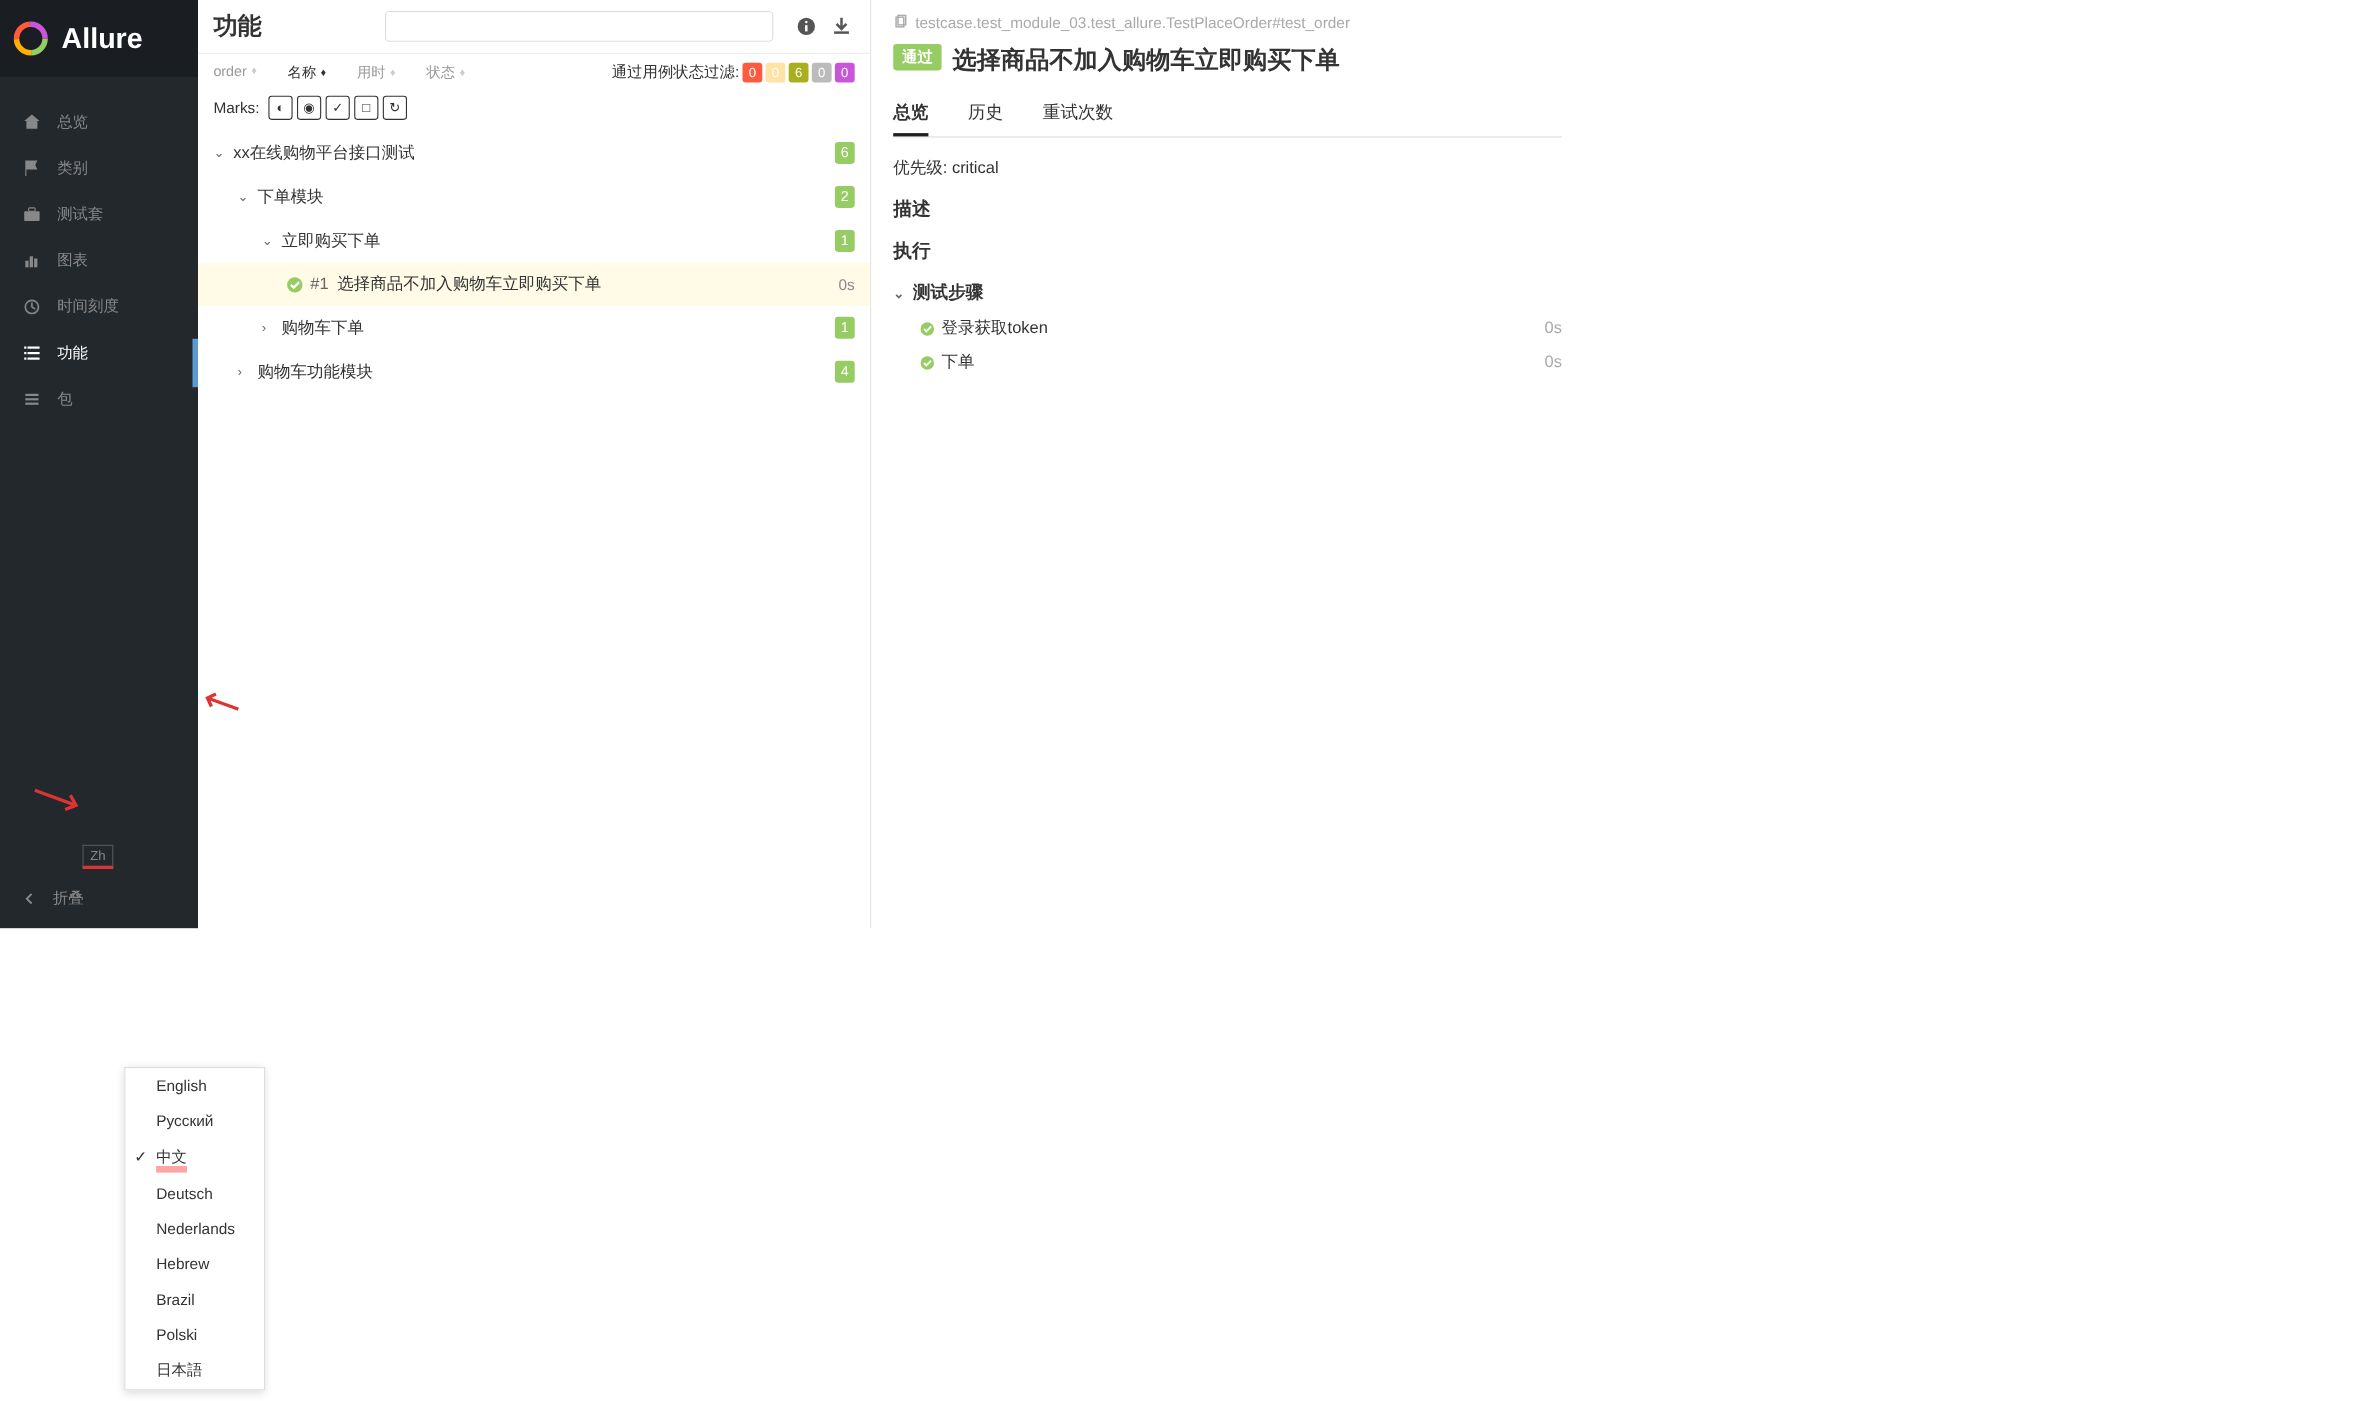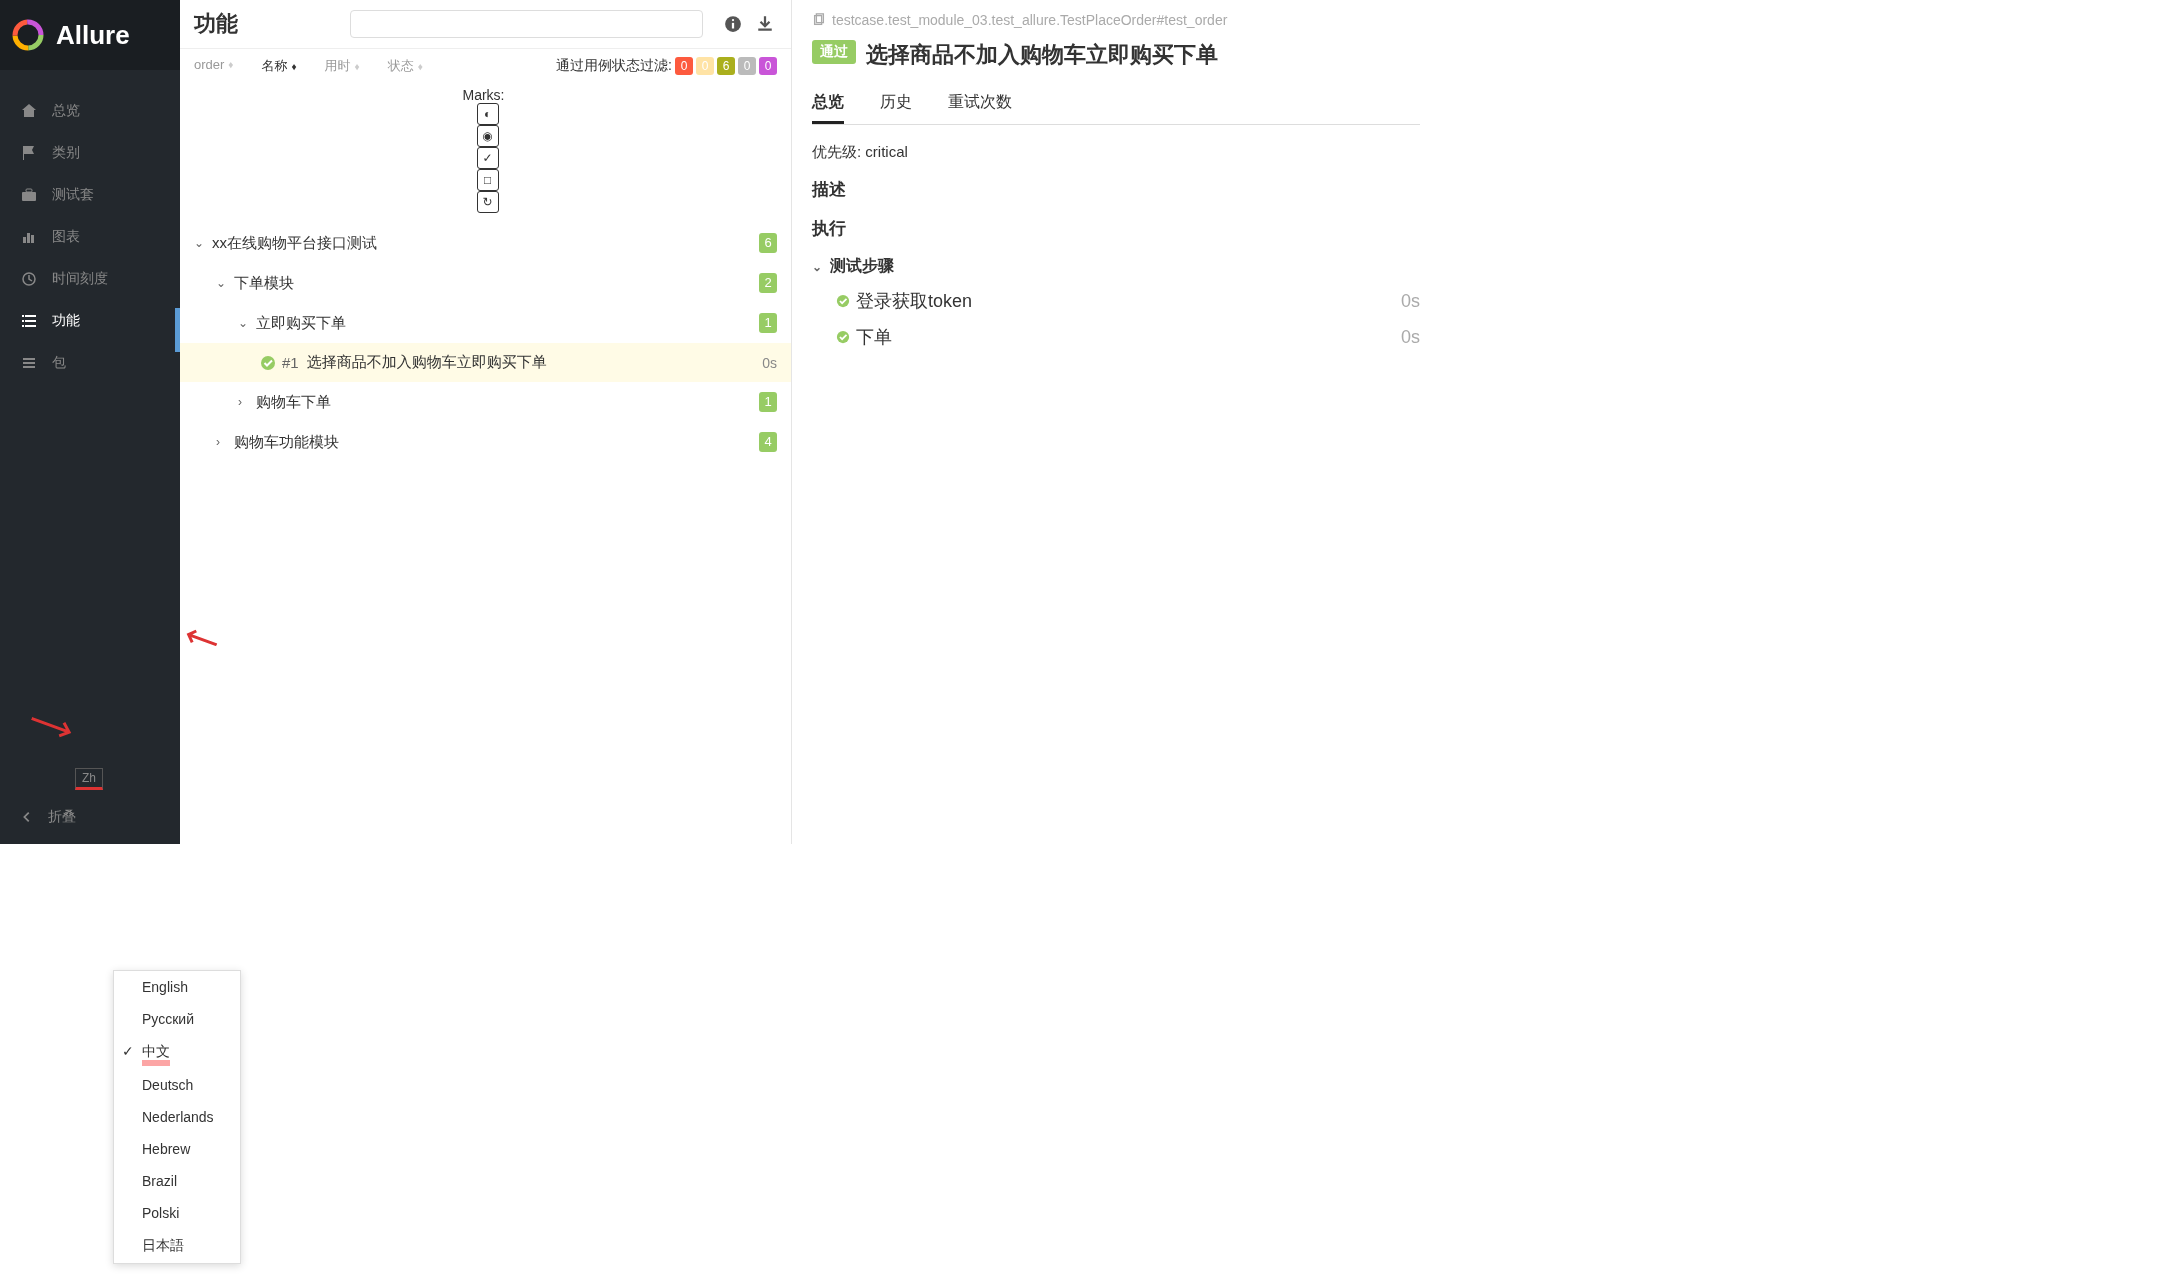--- a/index.html
+++ b/index.html
@@ -39,21 +39,21 @@
 .sort-col .sort-icon { margin-left: 4px; font-size: 10px; color: #ccc; }
 .sort-col.active { color: #333; font-weight: normal; }
 .filter-label { margin-left: auto; color: #333; font-size: 14px; }
 .status-pill { display: inline-block; min-width: 18px; padding: 0 4px; height: 18px; line-height: 18px; text-align: center; color: #fff; font-size: 12px; border-radius: 3px; margin-left: 3px; }
 .pill-red { background: #fd5a3e; }
 .pill-orange { background: #ffb000; opacity: 0.35; }
 .pill-yellow { background: #aaaf1d; }
 .pill-gray { background: #bbb; }
 .pill-purple { background: #c955d8; }
 
-.marks-row { display: flex; align-items: center; padding: 4px 14px 10px; font-size: 14px; flex-direction: column; }
+.marks-row { display: flex; align-items: center; padding: 4px 14px 10px; font-size: 14px; }
 .marks-label { color: #333; margin-right: 4px; }
 .mark-btn { width: 22px; height: 22px; border: 1px solid #333; border-radius: 3px; margin-left: 4px; display: flex; align-items: center; justify-content: center; cursor: pointer; font-size: 12px; }
 
 .tree { flex: 1; overflow: auto; }
 .tree-row { display: flex; align-items: center; padding: 10px 14px; cursor: pointer; font-size: 15px; }
 .tree-row.selected { background: #fffbe6; }
 .tree-row .indent-0 { padding-left: 0; }
 .tree-row .indent-1 { padding-left: 22px; }
 .tree-row .indent-2 { padding-left: 44px; }
 .tree-row .indent-3 { padding-left: 66px; }
@@ -69,21 +69,21 @@
 .detail-path .copy-icon { margin-right: 6px; }
 .detail-title-row { display: flex; align-items: flex-start; margin-bottom: 14px; }
 .status-tag { background: #97cc64; color: #fff; padding: 3px 8px; border-radius: 3px; font-size: 14px; margin-right: 10px; font-weight: bold; }
 .detail-title { font-size: 22px; font-weight: bold; }
 .tabs { display: flex; border-bottom: 1px solid #ddd; margin-bottom: 18px; }
 .tab { padding: 8px 0; margin-right: 36px; cursor: pointer; font-size: 16px; }
 .tab.active { border-bottom: 3px solid #222; font-weight: bold; }
 .detail-section { margin-bottom: 16px; font-size: 15px; }
 .detail-section .sec-label { color: #333; }
 .detail-section.bold { font-weight: bold; font-size: 17px; }
-.step-row { display: flex; align-items: center; padding: 6px 0 6px 24px; font-size: 18px; }
+.step-row { display: flex; align-items: center; padding: 6px 0 6px 24px; font-size: 15px; }
 .step-row .step-icon { color: #97cc64; margin-right: 6px; }
 .step-time { margin-left: auto; color: #aaa; }
 .exec-header { display: flex; align-items: center; font-size: 16px; font-weight: bold; margin-bottom: 6px; cursor: pointer; }
 .exec-header .chevron { font-size: 12px; margin-right: 6px; }
 
 
 .arrow-red { position: absolute; color: #d33; pointer-events: none; z-index: 200; }
 .arrow1 { left: 178px; top: 628px; transform: rotate(200deg); }
 .arrow2 { left: 30px; top: 715px; transform: rotate(20deg); }
 

